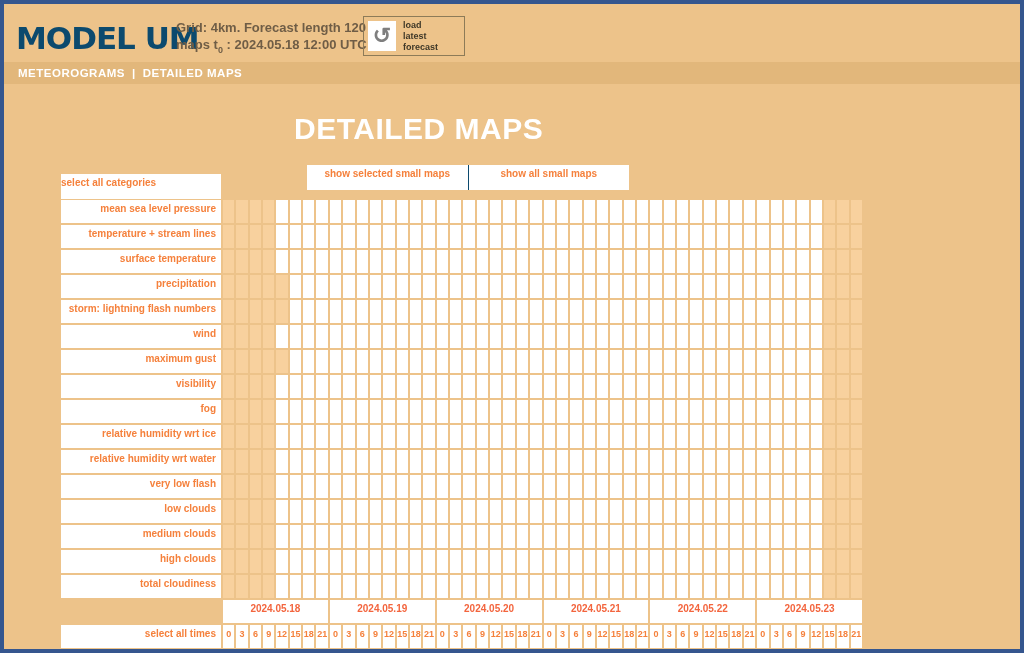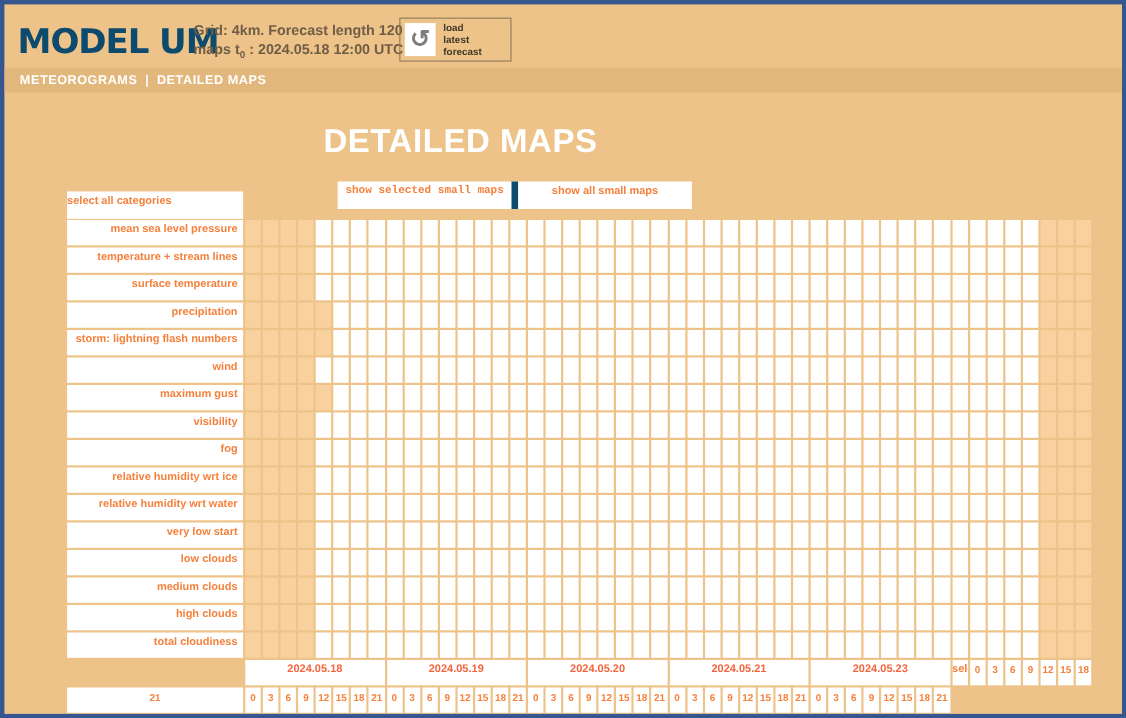--- a/index.html
+++ b/index.html
@@ -50,31 +50,31 @@
   }
   
   .show-buttons{
     position:absolute;left:303px;top:161px;width:322px;height:25px;
     background:#ffffff;display:flex;
   }
   .show-buttons .sbtn{
     flex:1;text-align:center;padding-top:3px;cursor:pointer;
     font-size:10px;font-weight:bold;color:#f5813c;
   }
-  .show-buttons .sbtn:first-child{border-right:6px solid #0c4a6e;font-family:Liberation Mono, monospace;}
+  .show-buttons .sbtn:first-child{border-right:1px solid #0c4a6e;}
   
   .select-all-cats{
     position:absolute;left:57px;top:170px;width:160px;height:25px;
     background:#ffffff;box-sizing:border-box;
     font-size:10px;font-weight:bold;color:#f5813c;
     text-align:left;padding:3px 5px 0 0;cursor:pointer;
   }
   
   #grid{
-    position:absolute;left:57px;top:196px;width:931px;
+    position:absolute;left:57px;top:196px;width:801px;
     display:grid;
     grid-template-columns:160px repeat(48,1fr);
     grid-auto-rows:23px;
     gap:2px;
   }
   .row-label{
     background:#ffffff;font-size:10px;font-weight:bold;color:#f5813c;
     text-align:right;padding:3px 5px 0 0;box-sizing:border-box;cursor:pointer;
     white-space:nowrap;overflow:hidden;
   }
@@ -661,21 +661,21 @@
     <div class="cell on"></div>
     <div class="cell on"></div>
     <div class="cell on"></div>
     <div class="cell on"></div>
     <div class="cell on"></div>
     <div class="cell on"></div>
     <div class="cell on"></div>
     <div class="cell off"></div>
     <div class="cell off"></div>
     <div class="cell off"></div>
-    <div class="row-label">very low start</div>
+    <div class="row-label">very low flash</div>
     <div class="cell off"></div>
     <div class="cell off"></div>
     <div class="cell off"></div>
     <div class="cell off"></div>
     <div class="cell on"></div>
     <div class="cell on"></div>
     <div class="cell on"></div>
     <div class="cell on"></div>
     <div class="cell on"></div>
     <div class="cell on"></div>
@@ -911,20 +911,21 @@
     <div class="cell on"></div>
     <div class="cell on"></div>
     <div class="cell off"></div>
     <div class="cell off"></div>
     <div class="cell off"></div>
     <div class="date-spacer"></div>
     <div class="date-box">2024.05.18</div>
     <div class="date-box">2024.05.19</div>
     <div class="date-box">2024.05.20</div>
     <div class="date-box">2024.05.21</div>
+    <div class="date-box">2024.05.22</div>
     <div class="date-box">2024.05.23</div>
     <div class="row-label">select all times</div>
     <div class="time-cell">0</div>
     <div class="time-cell">3</div>
     <div class="time-cell">6</div>
     <div class="time-cell">9</div>
     <div class="time-cell">12</div>
     <div class="time-cell">15</div>
     <div class="time-cell">18</div>
     <div class="time-cell">21</div>

